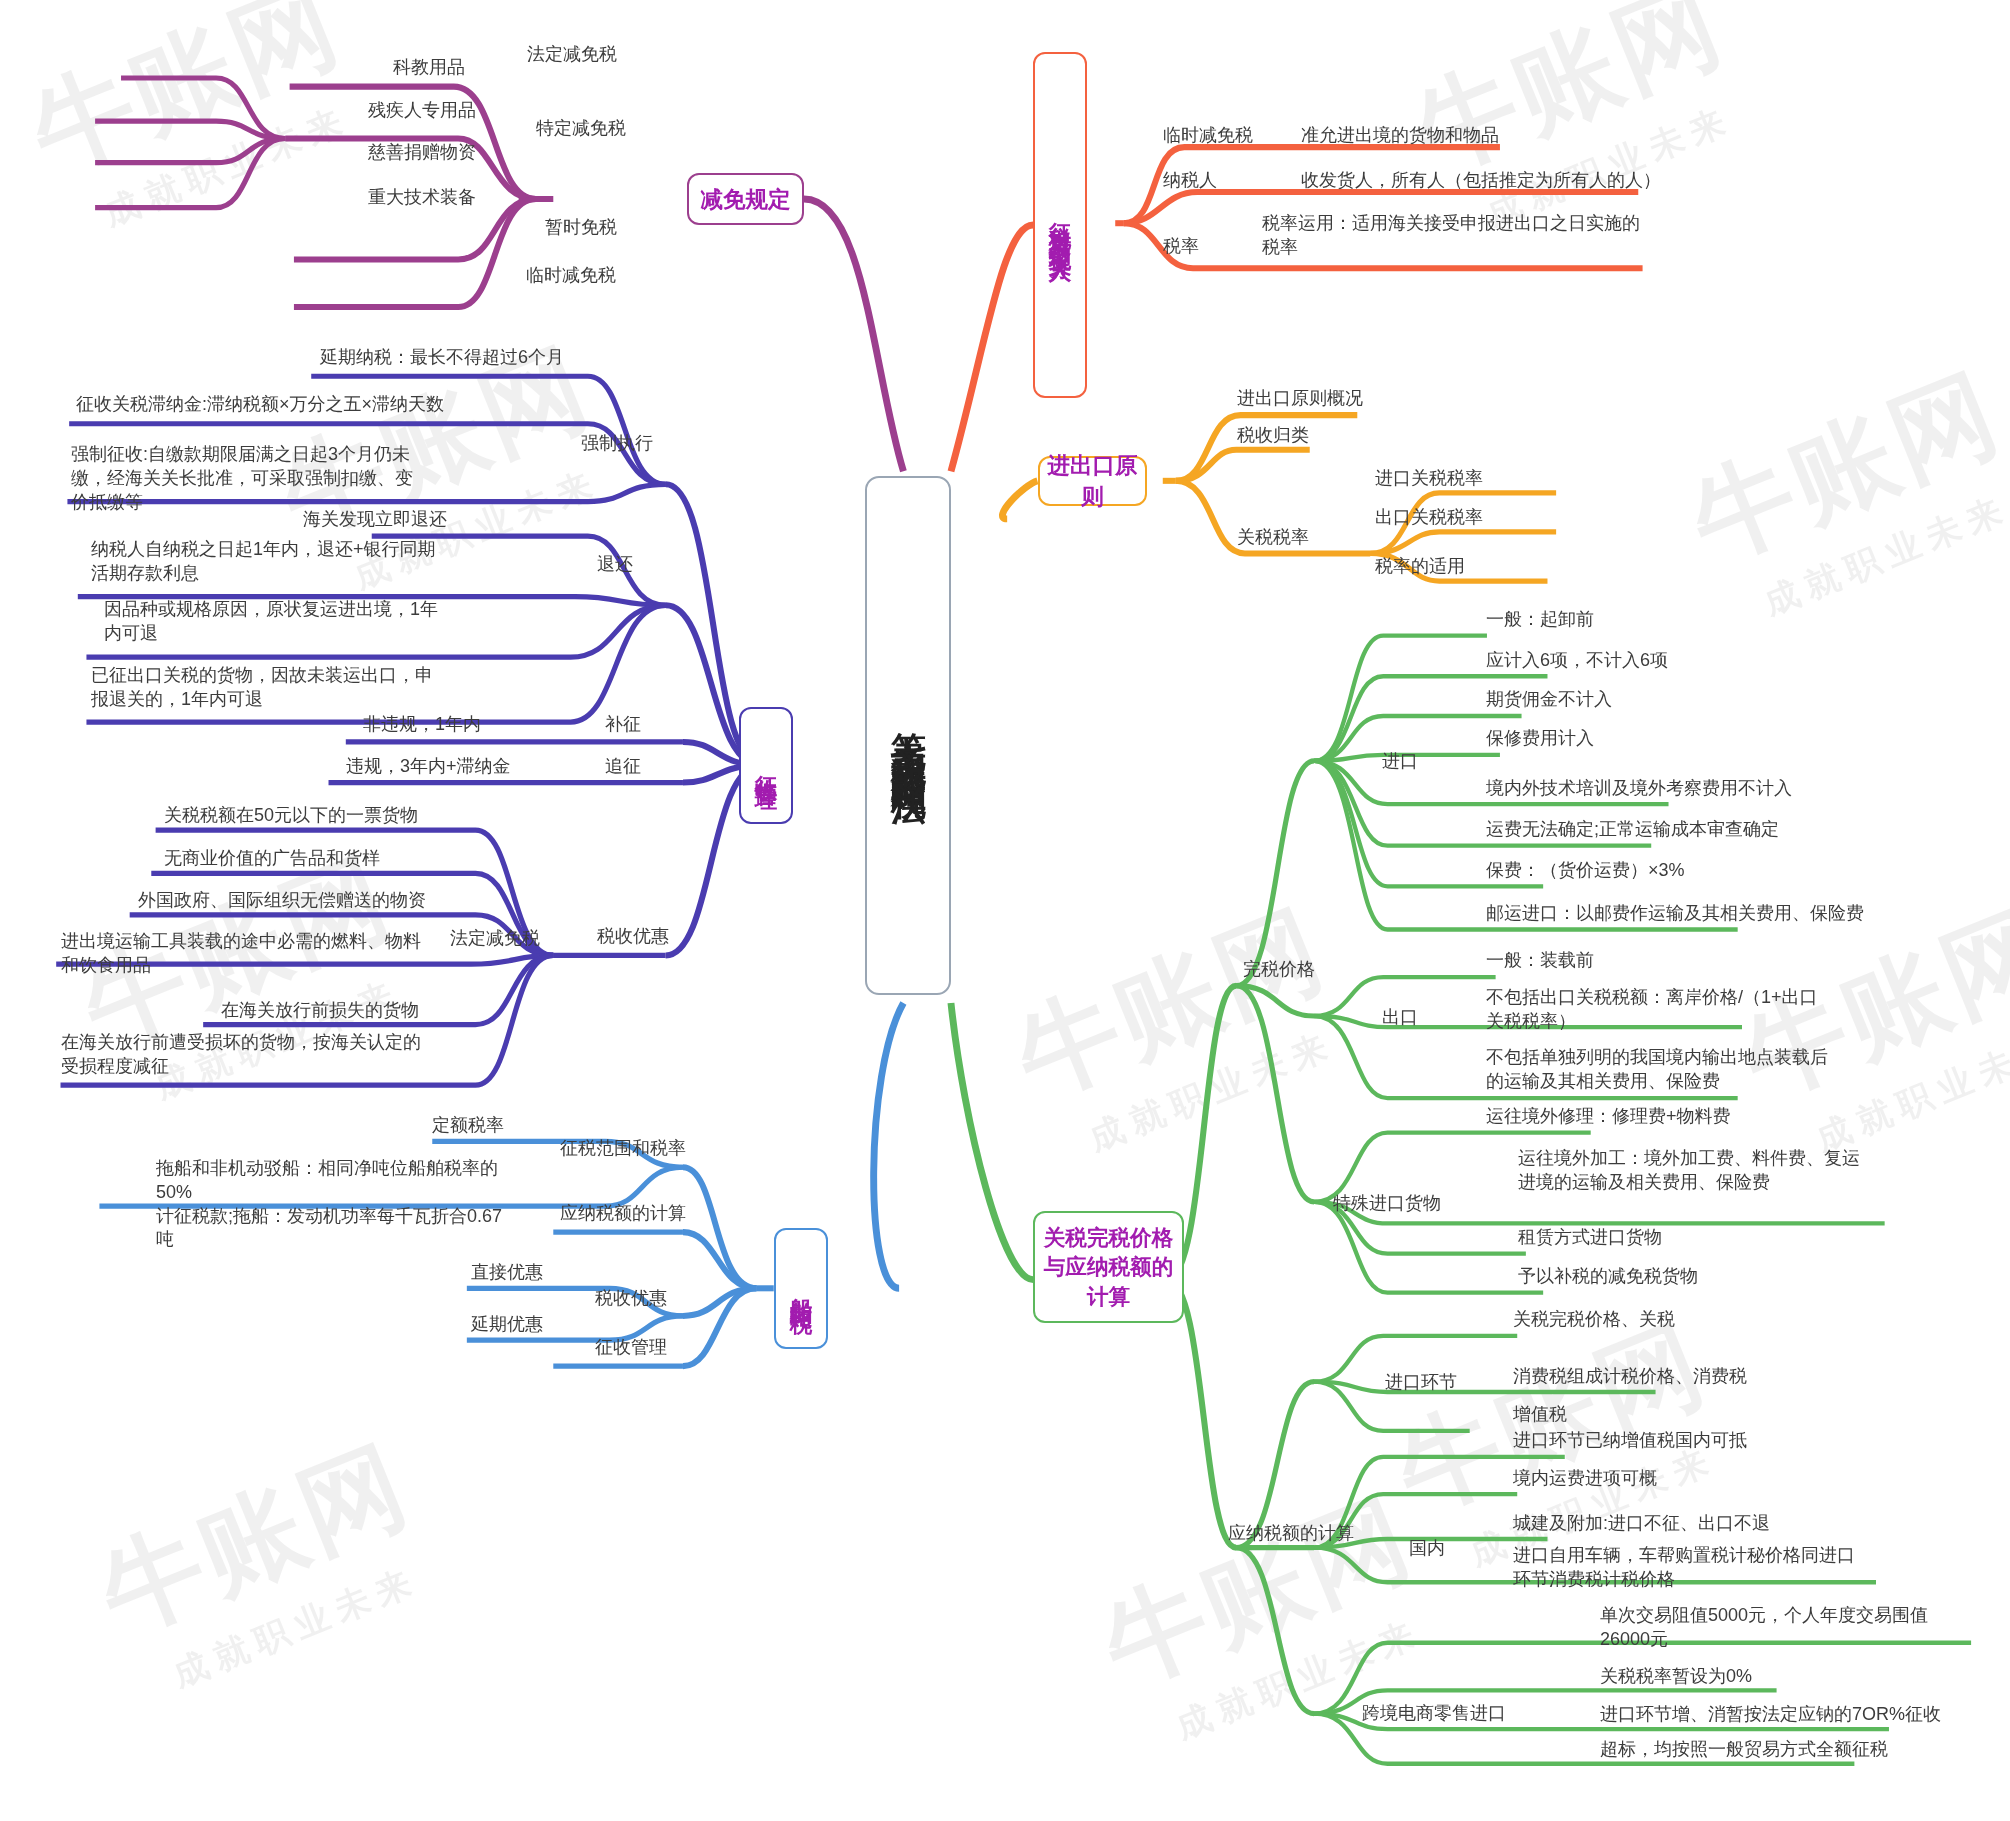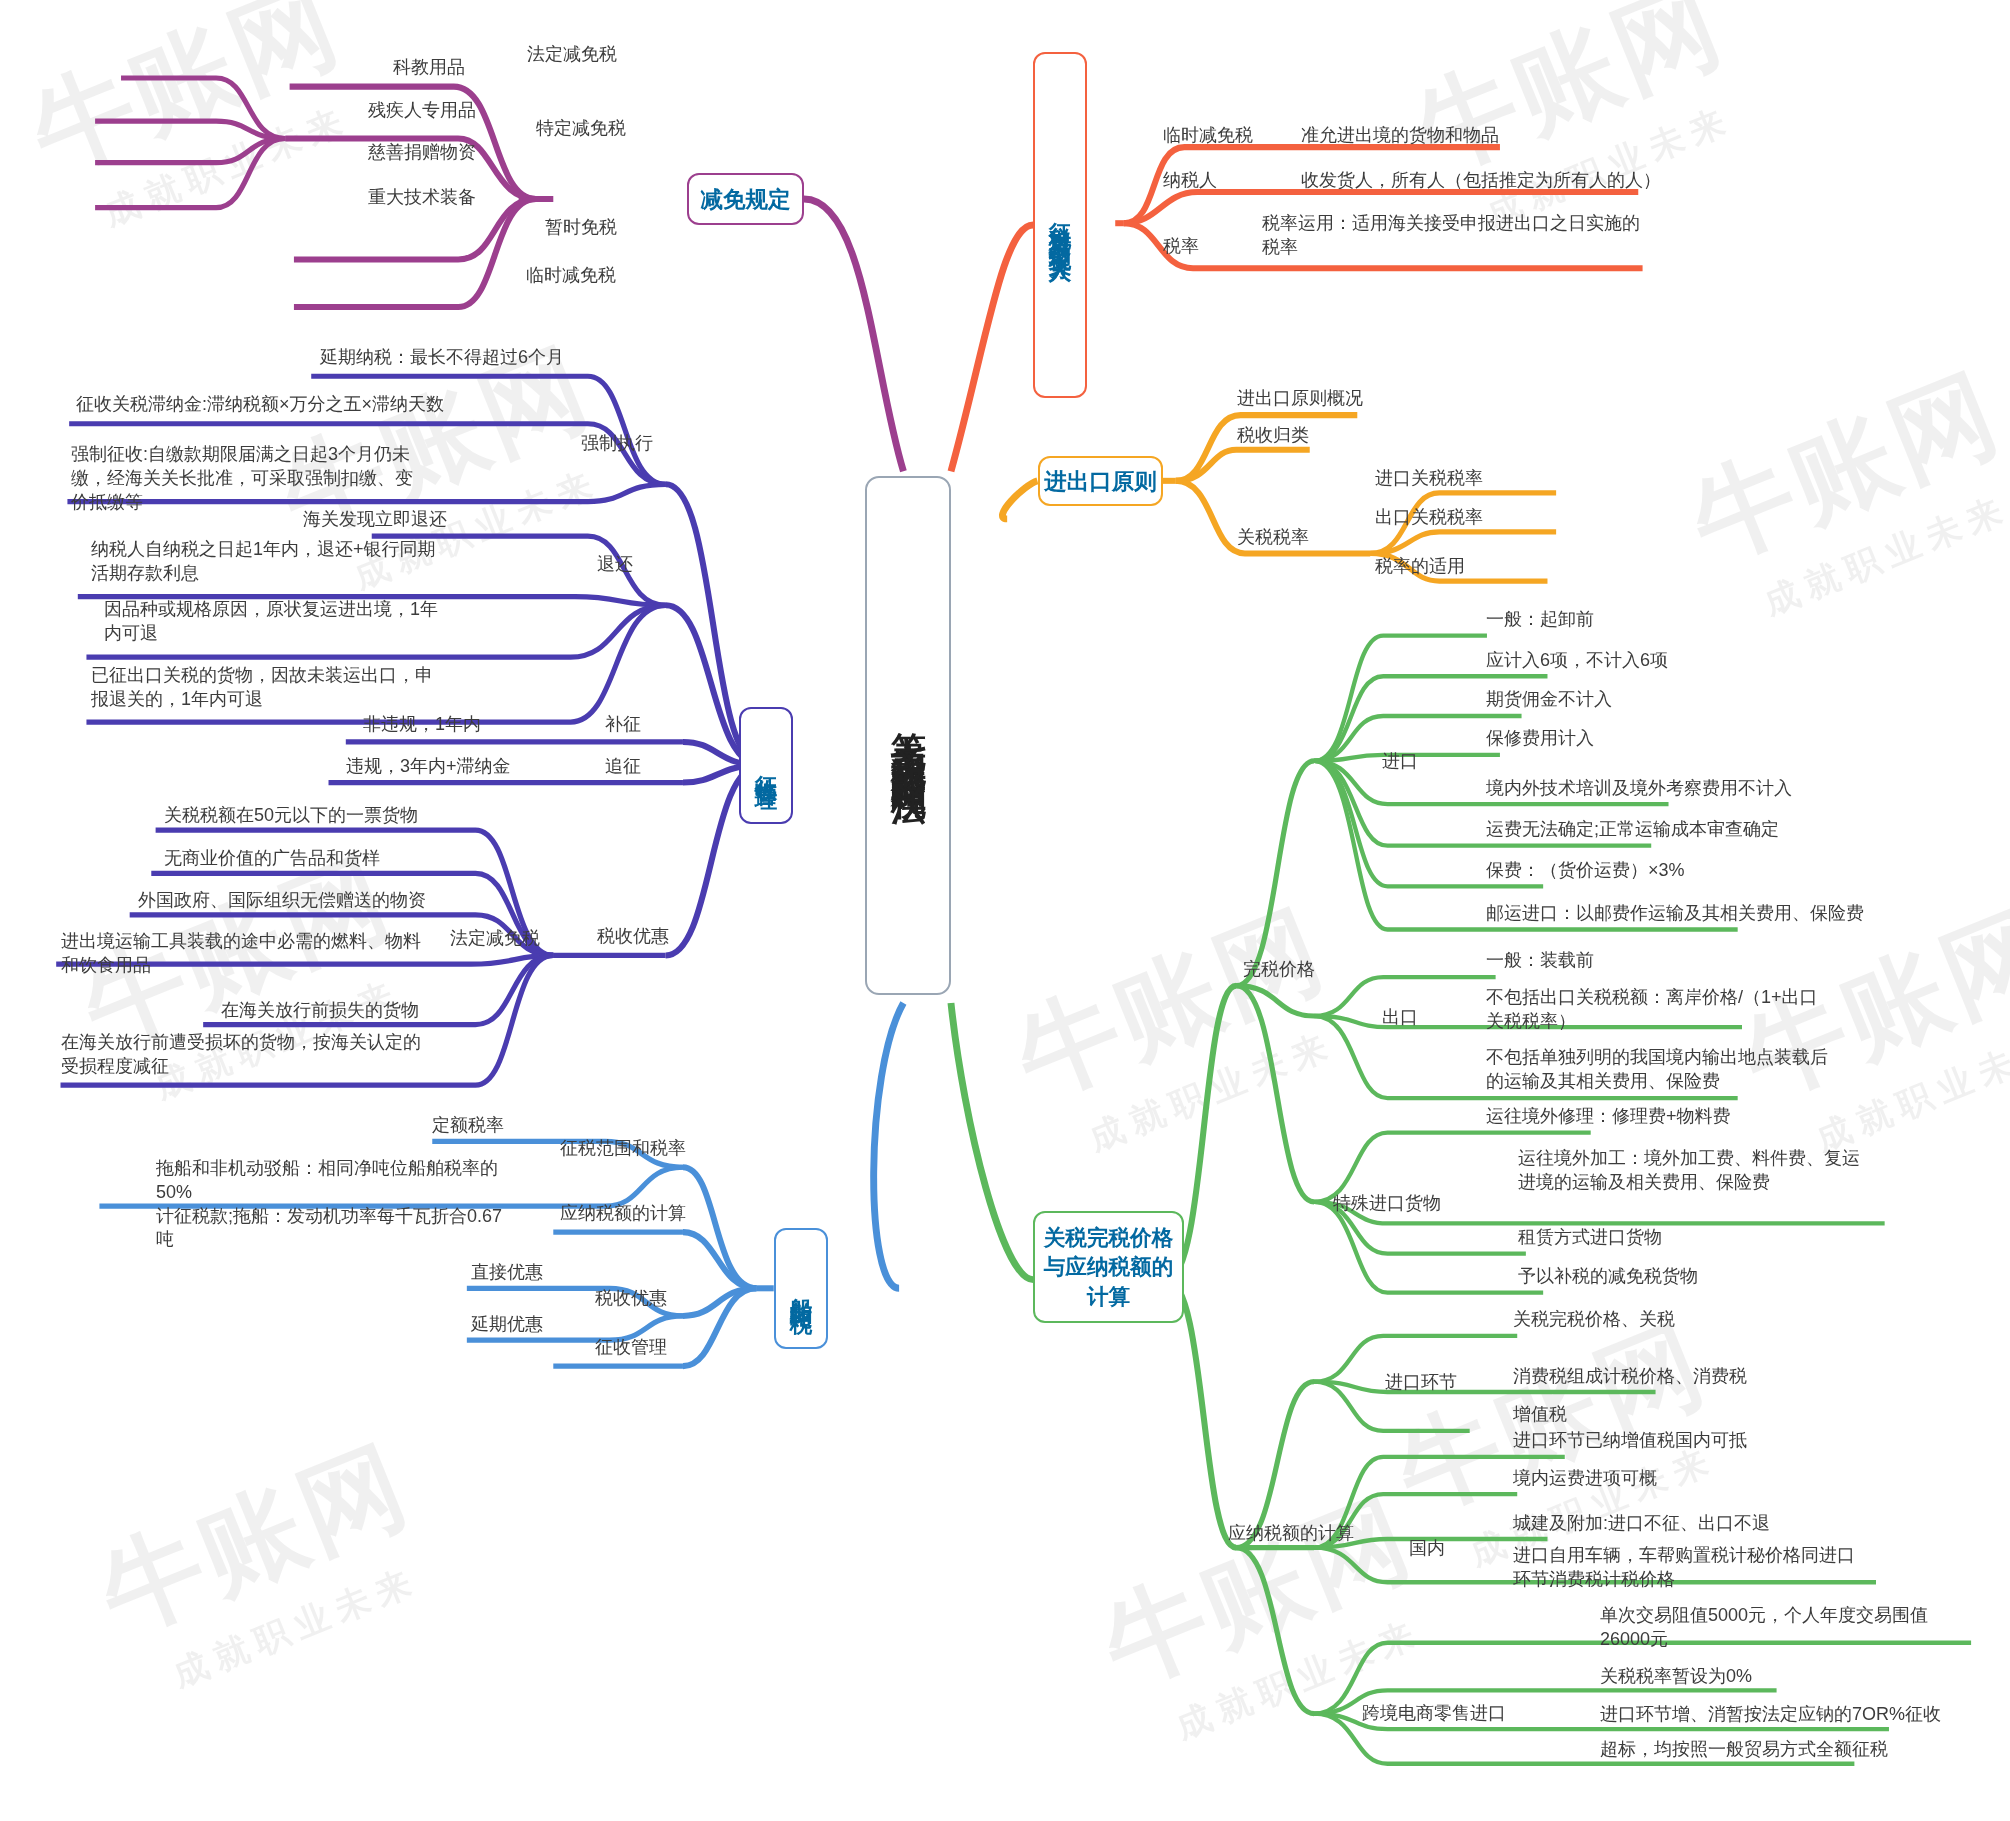--- a/index.html
+++ b/index.html
@@ -18,21 +18,21 @@
 
   
   .node{position:absolute;box-sizing:border-box;}
 
   
   .leaf{font-size:18px;line-height:1.32;color:#3c3c3c;white-space:pre-wrap;}
   .mid{font-size:18px;line-height:1.32;color:#3c3c3c;white-space:pre-wrap;}
 
   
   .boxed{border:2.6px solid #888;border-radius:12px;background:#fff;
-         font-weight:700;color:#0369a1;display:flex;align-items:center;
+         font-weight:700;color:#a21caf;display:flex;align-items:center;
          justify-content:center;text-align:center;box-sizing:border-box;}
   .boxed.vert{writing-mode:vertical-rl;text-orientation:upright;letter-spacing:4.3px;}
 
   #root{border:2.6px solid #9aa6b4;border-radius:14px;background:#fff;
         font-size:35px;font-weight:700;color:#222;letter-spacing:5.2px;
         writing-mode:vertical-rl;text-orientation:upright;
         display:flex;align-items:center;justify-content:center;}
 </style>
 </head>
 <body>
@@ -204,21 +204,21 @@
   <div class="node boxed vert" style="left:1033px;top:52px;width:54px;height:346px;font-size:22.5px;border-color:#f4613f;">征税对象与纳税义务人</div>
 
   <div class="node mid" style="left:1163px;top:124px;">临时减免税</div>
   <div class="node mid" style="left:1163px;top:169px;">纳税人</div>
   <div class="node mid" style="left:1163px;top:235px;">税率</div>
 
   <div class="node leaf" style="left:1301px;top:124px;">准允进出境的货物和物品</div>
   <div class="node leaf" style="left:1301px;top:169px;">收发货人，所有人（包括推定为所有人的人）</div>
   <div class="node leaf" style="left:1262px;top:212px;width:389px;">税率运用：适用海关接受申报进出口之日实施的税率</div>
 
-  <div class="node boxed" style="left:1038px;top:456px;width:125px;height:50px;font-size:22.5px;border-color:#f5a623;">进出口原则</div>
+  <div class="node boxed" style="left:1038px;top:456px;width:109px;height:50px;font-size:22.5px;border-color:#f5a623;">进出口原则</div>
 
   <div class="node mid" style="left:1237px;top:387px;">进出口原则概况</div>
   <div class="node mid" style="left:1237px;top:424px;">税收归类</div>
   <div class="node mid" style="left:1237px;top:526px;">关税税率</div>
 
   <div class="node leaf" style="left:1375px;top:467px;">进口关税税率</div>
   <div class="node leaf" style="left:1375px;top:506px;">出口关税税率</div>
   <div class="node leaf" style="left:1375px;top:555px;">税率的适用</div>
 
   <div class="node boxed vert" style="left:739px;top:707px;width:54px;height:117px;font-size:22.5px;border-color:#4a3cb0;">征收管理</div>

